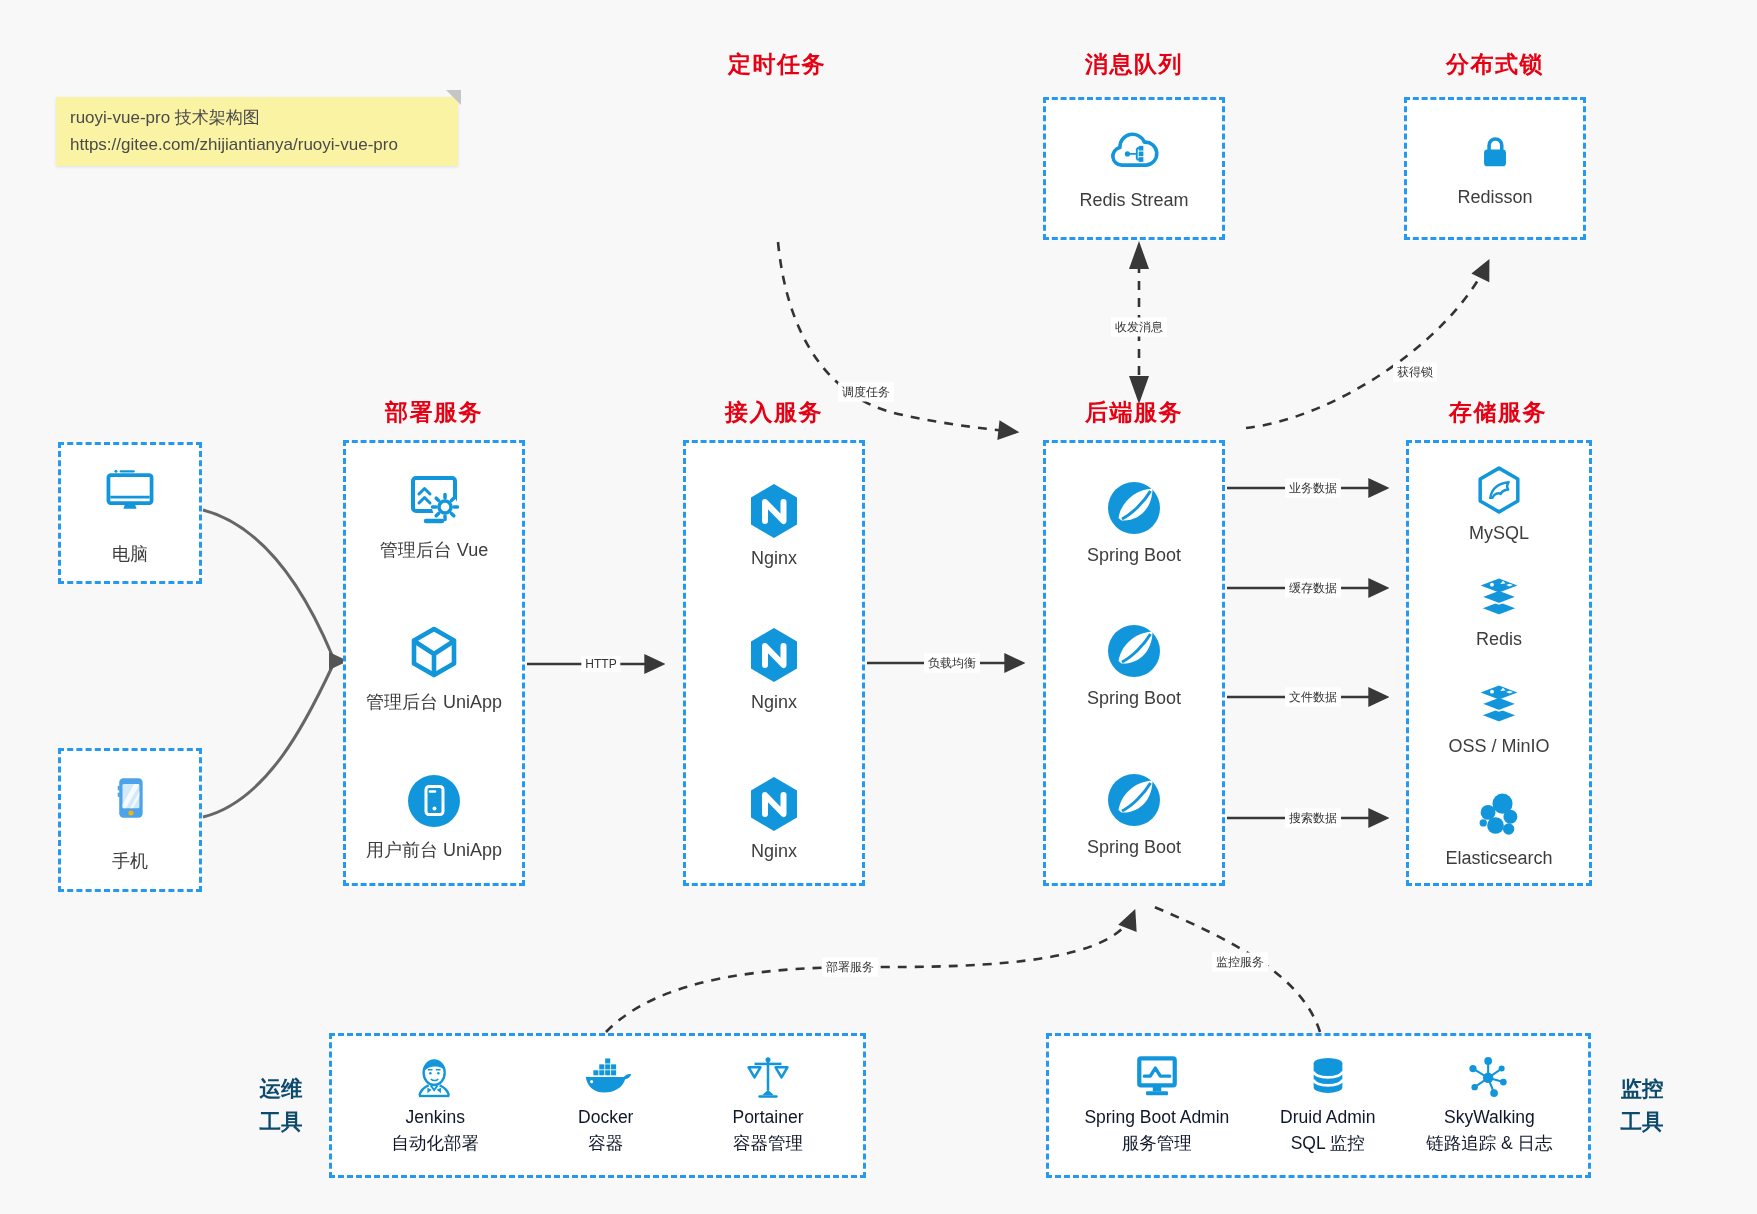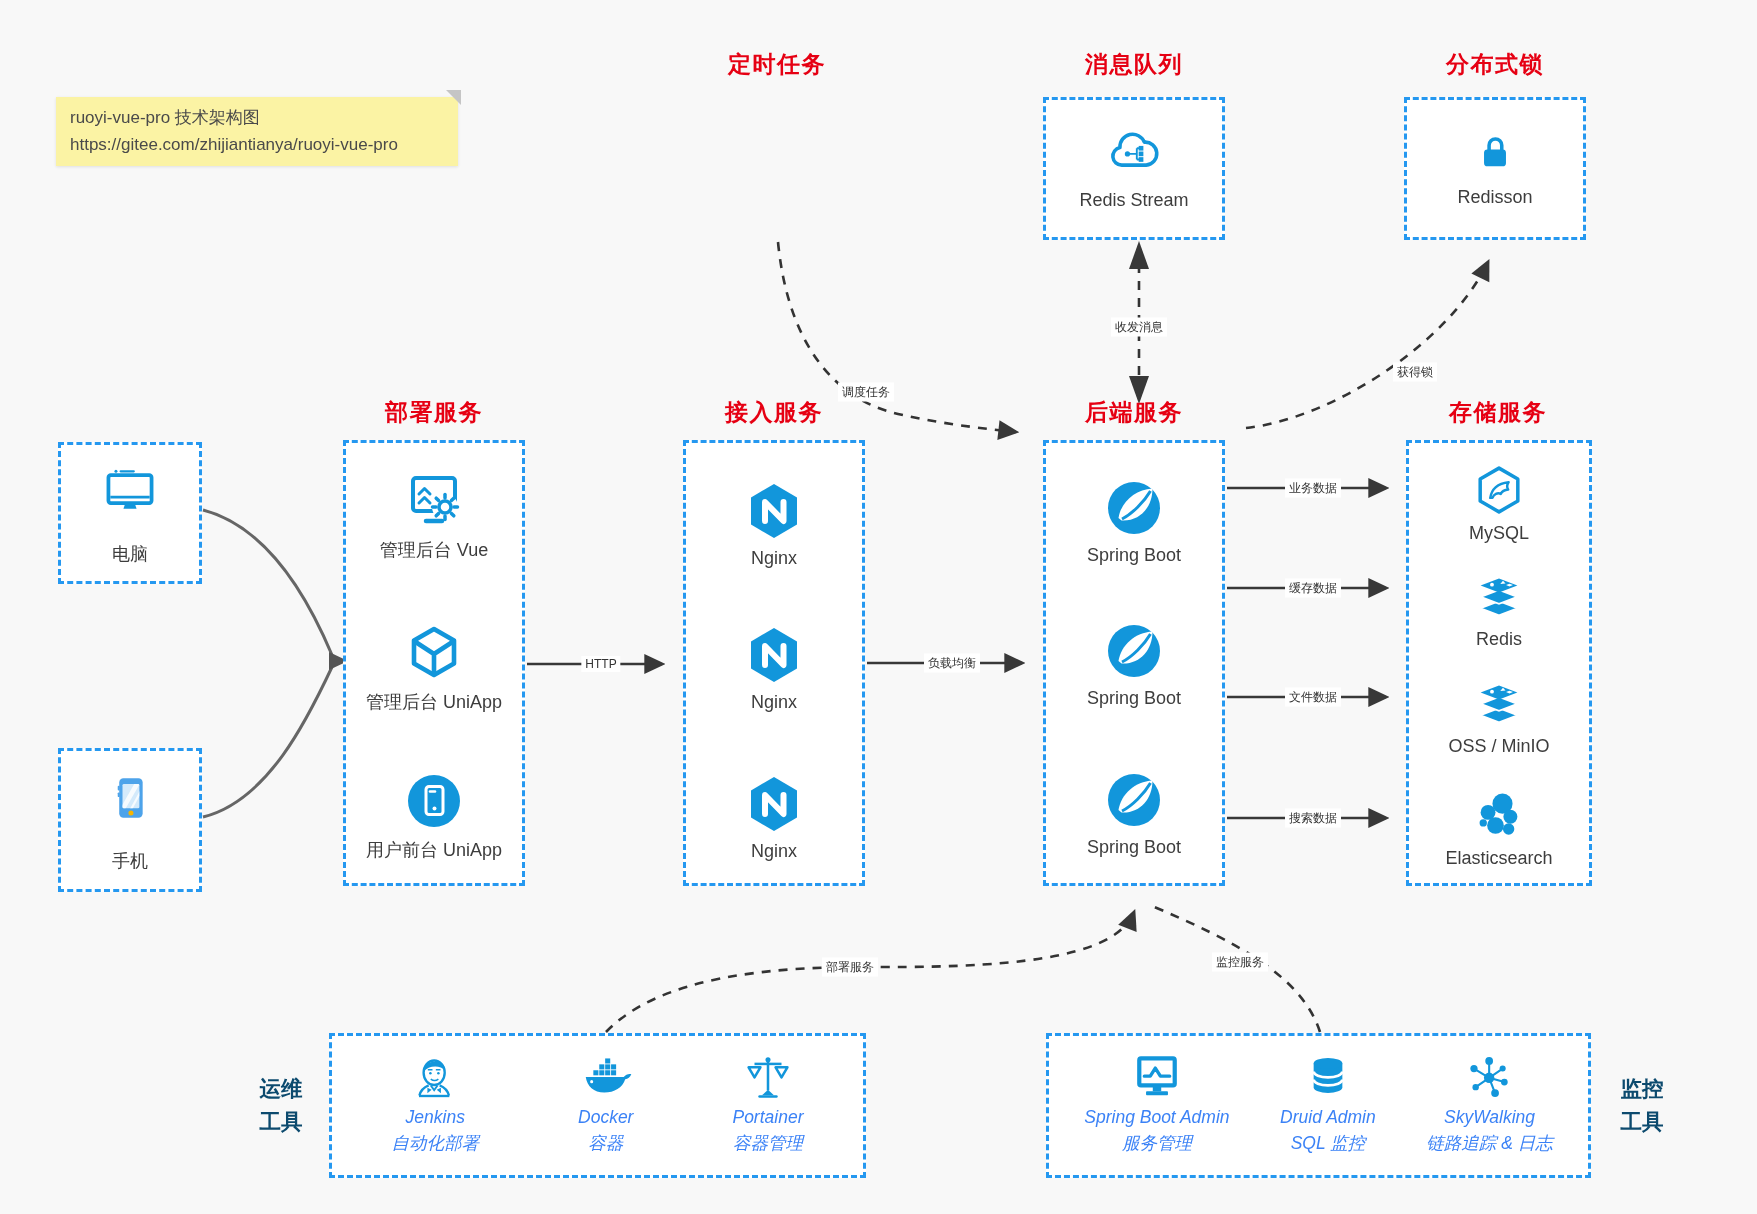--- a/index.html
+++ b/index.html
@@ -4,21 +4,21 @@
 <style>
   html,body{margin:0;padding:0;background:#f8f8f8;font-family:"Liberation Sans","DejaVu Sans",sans-serif;}
   .canvas{position:relative;width:1757px;height:1214px;background:#f8f8f8;overflow:hidden;}
 
   .gbox{position:absolute;background:#fff;border:3px dashed #2598f0;box-sizing:border-box;}
   .topbox{display:flex;flex-direction:column;align-items:center;justify-content:center;gap:8px;padding-bottom:4px;}
   .client{display:flex;flex-direction:column;align-items:center;justify-content:center;gap:21px;}
   .col-item{position:absolute;left:0;width:100%;display:flex;flex-direction:column;align-items:center;gap:5px;}
   .hbox{display:flex;justify-content:space-around;align-items:center;padding:4px 10px 10px 10px;}
   .tool-item{display:flex;flex-direction:column;align-items:center;text-align:center;gap:1px;}
-  .tool-label,.tool-sublabel{font-size:17.5px;color:#3b82f6;line-height:1.4;white-space:nowrap;font-style:italic;}
+  .tool-label,.tool-sublabel{font-size:17.5px;color:#0f172a;line-height:1.4;white-space:nowrap;}
   .node-label{font-size:18px;color:#3d3d3d;white-space:nowrap;}
 
   .sec-title{position:absolute;transform:translate(-50%,-50%);font-size:23px;font-weight:700;color:#e60013;letter-spacing:1.5px;white-space:nowrap;}
   .side-title{position:absolute;font-size:21.5px;font-weight:700;color:#0c4a6e;text-align:center;line-height:1.55;width:72px;}
   .edge-label{position:absolute;transform:translate(-50%,-50%);background:#fff;padding:1px 4px;font-size:12px;color:#333;white-space:nowrap;}
 
   .note{position:absolute;left:56px;top:97px;width:374px;background:#fbf3a4;padding:7px 14px 8px 14px;font-size:17px;color:#4a4a4a;line-height:1.6;box-shadow:0 1px 3px rgba(0,0,0,.10);}
   .note::after{content:"";position:absolute;top:-7px;right:-3px;border-style:solid;border-width:0 15px 15px 0;border-color:transparent #c5c5c5 transparent transparent;}
 
   .arrows{position:absolute;left:0;top:0;pointer-events:none;}

